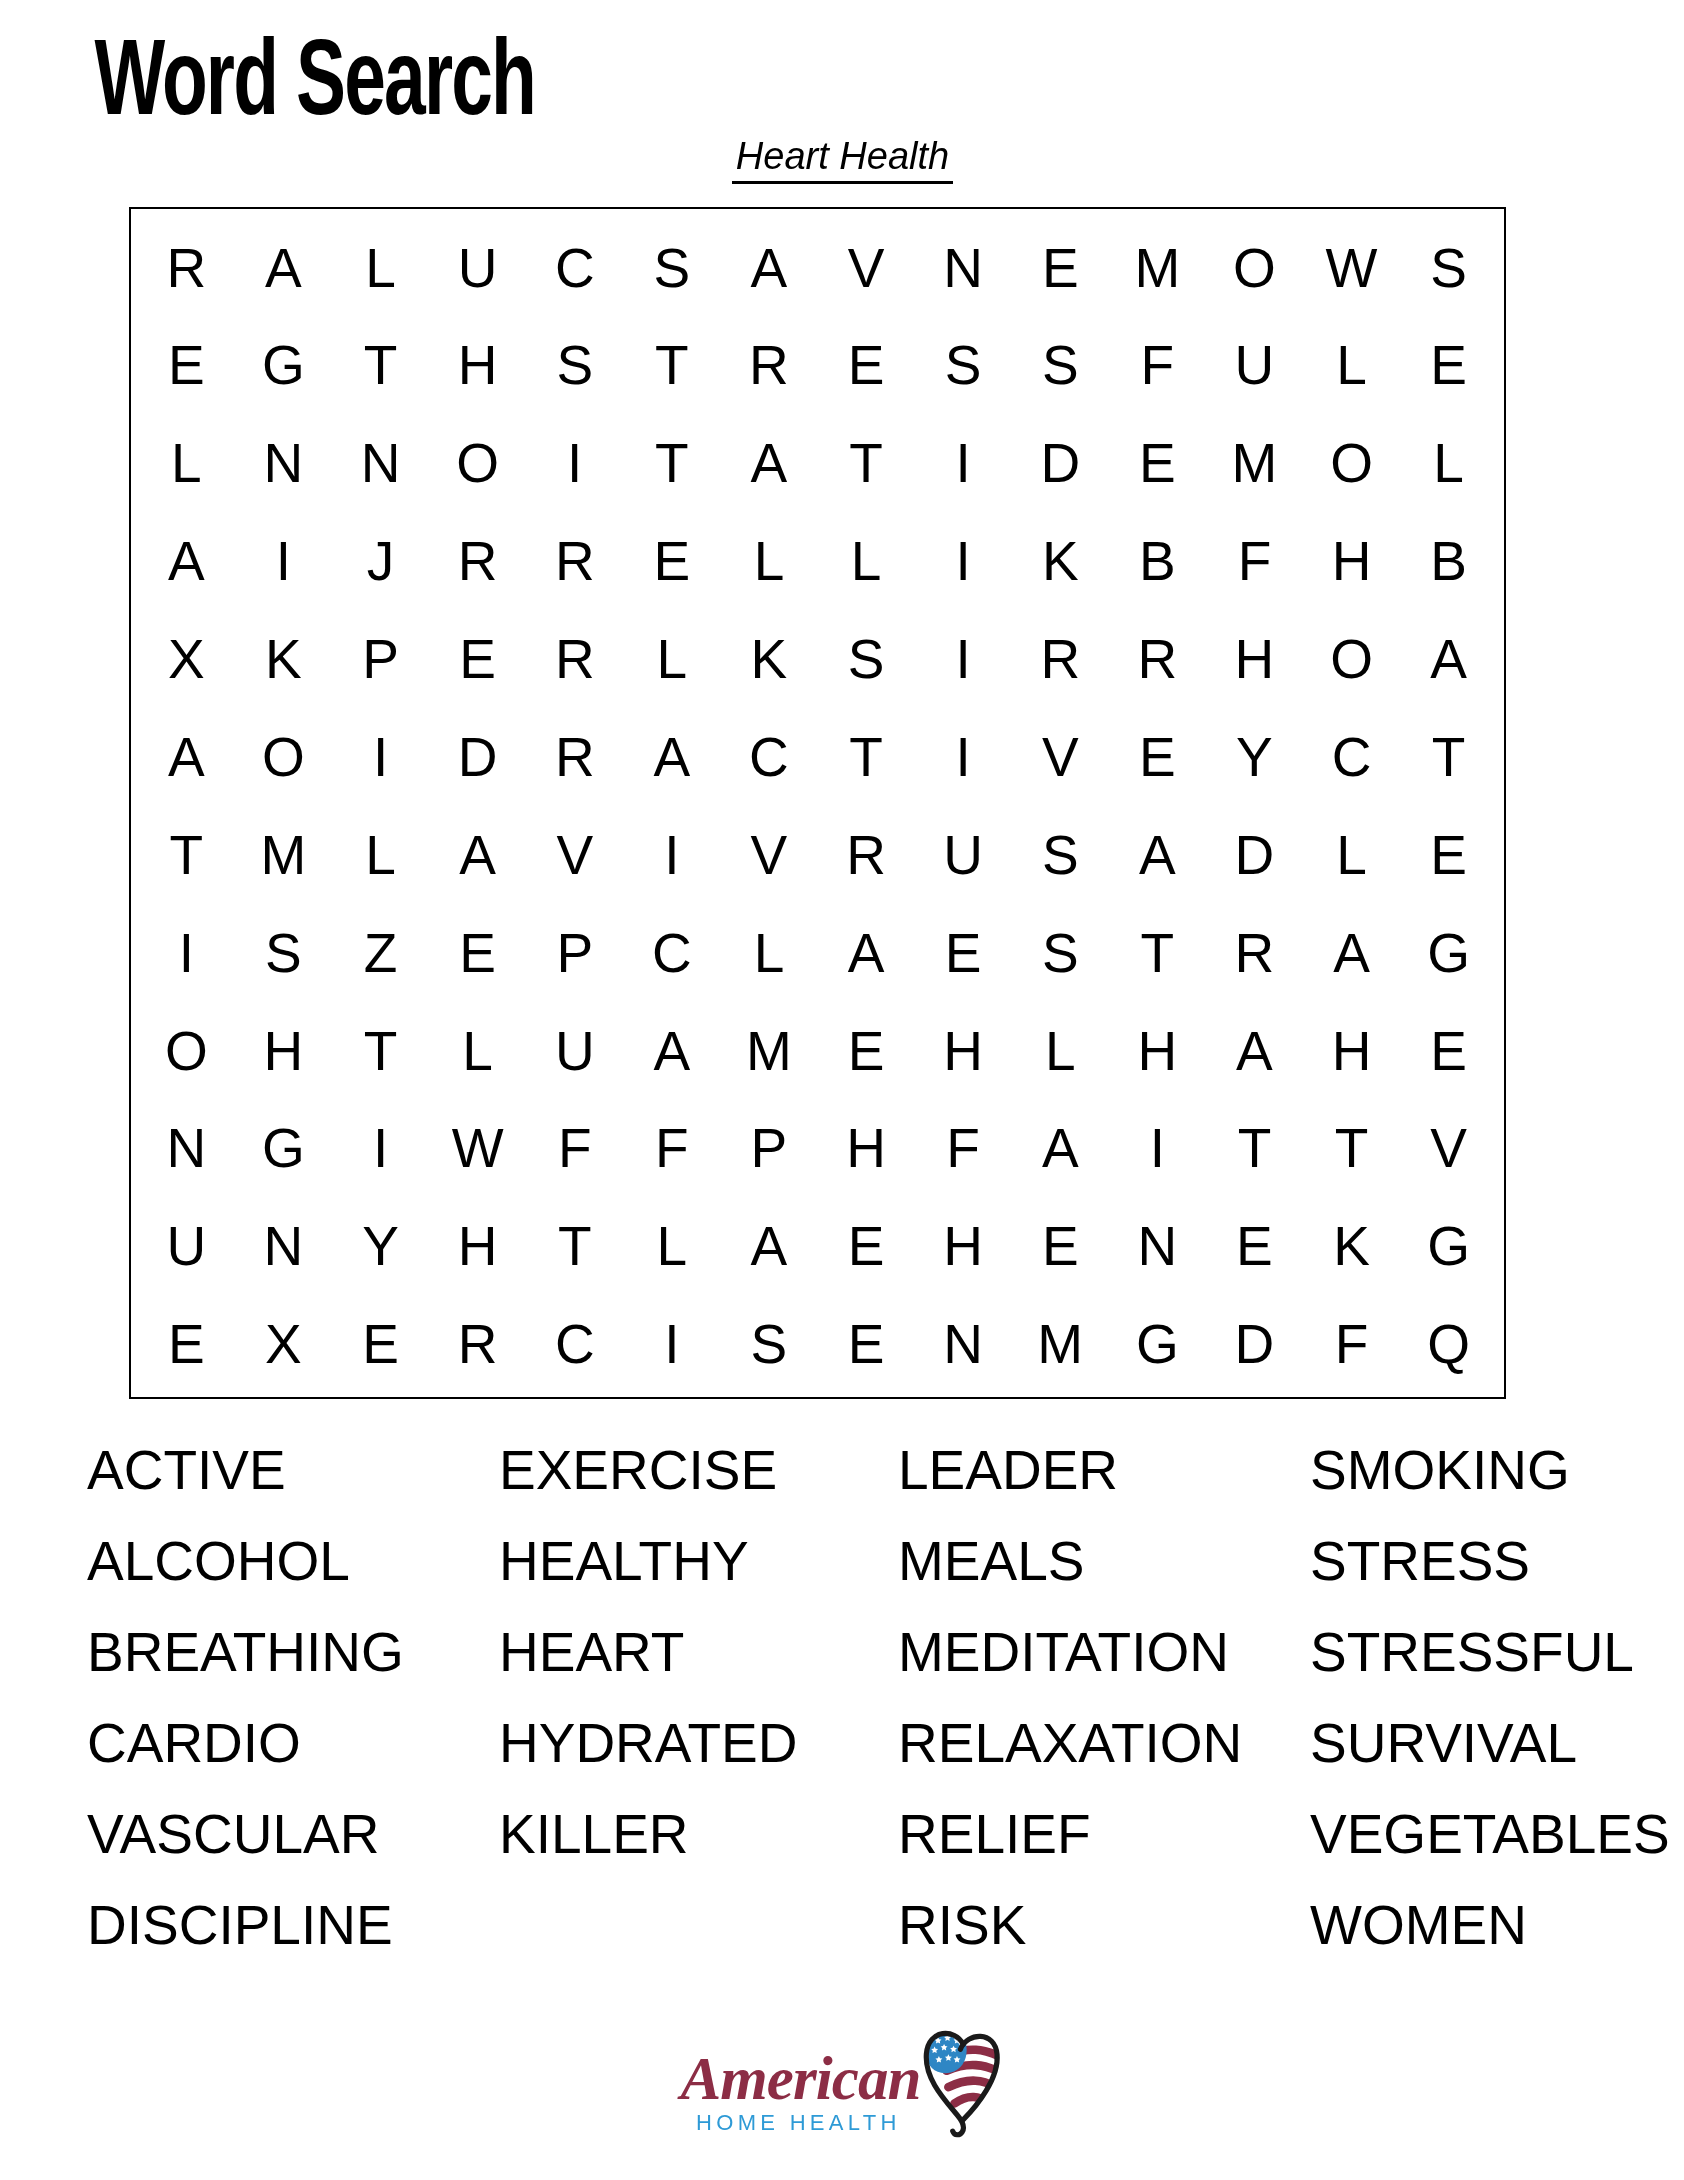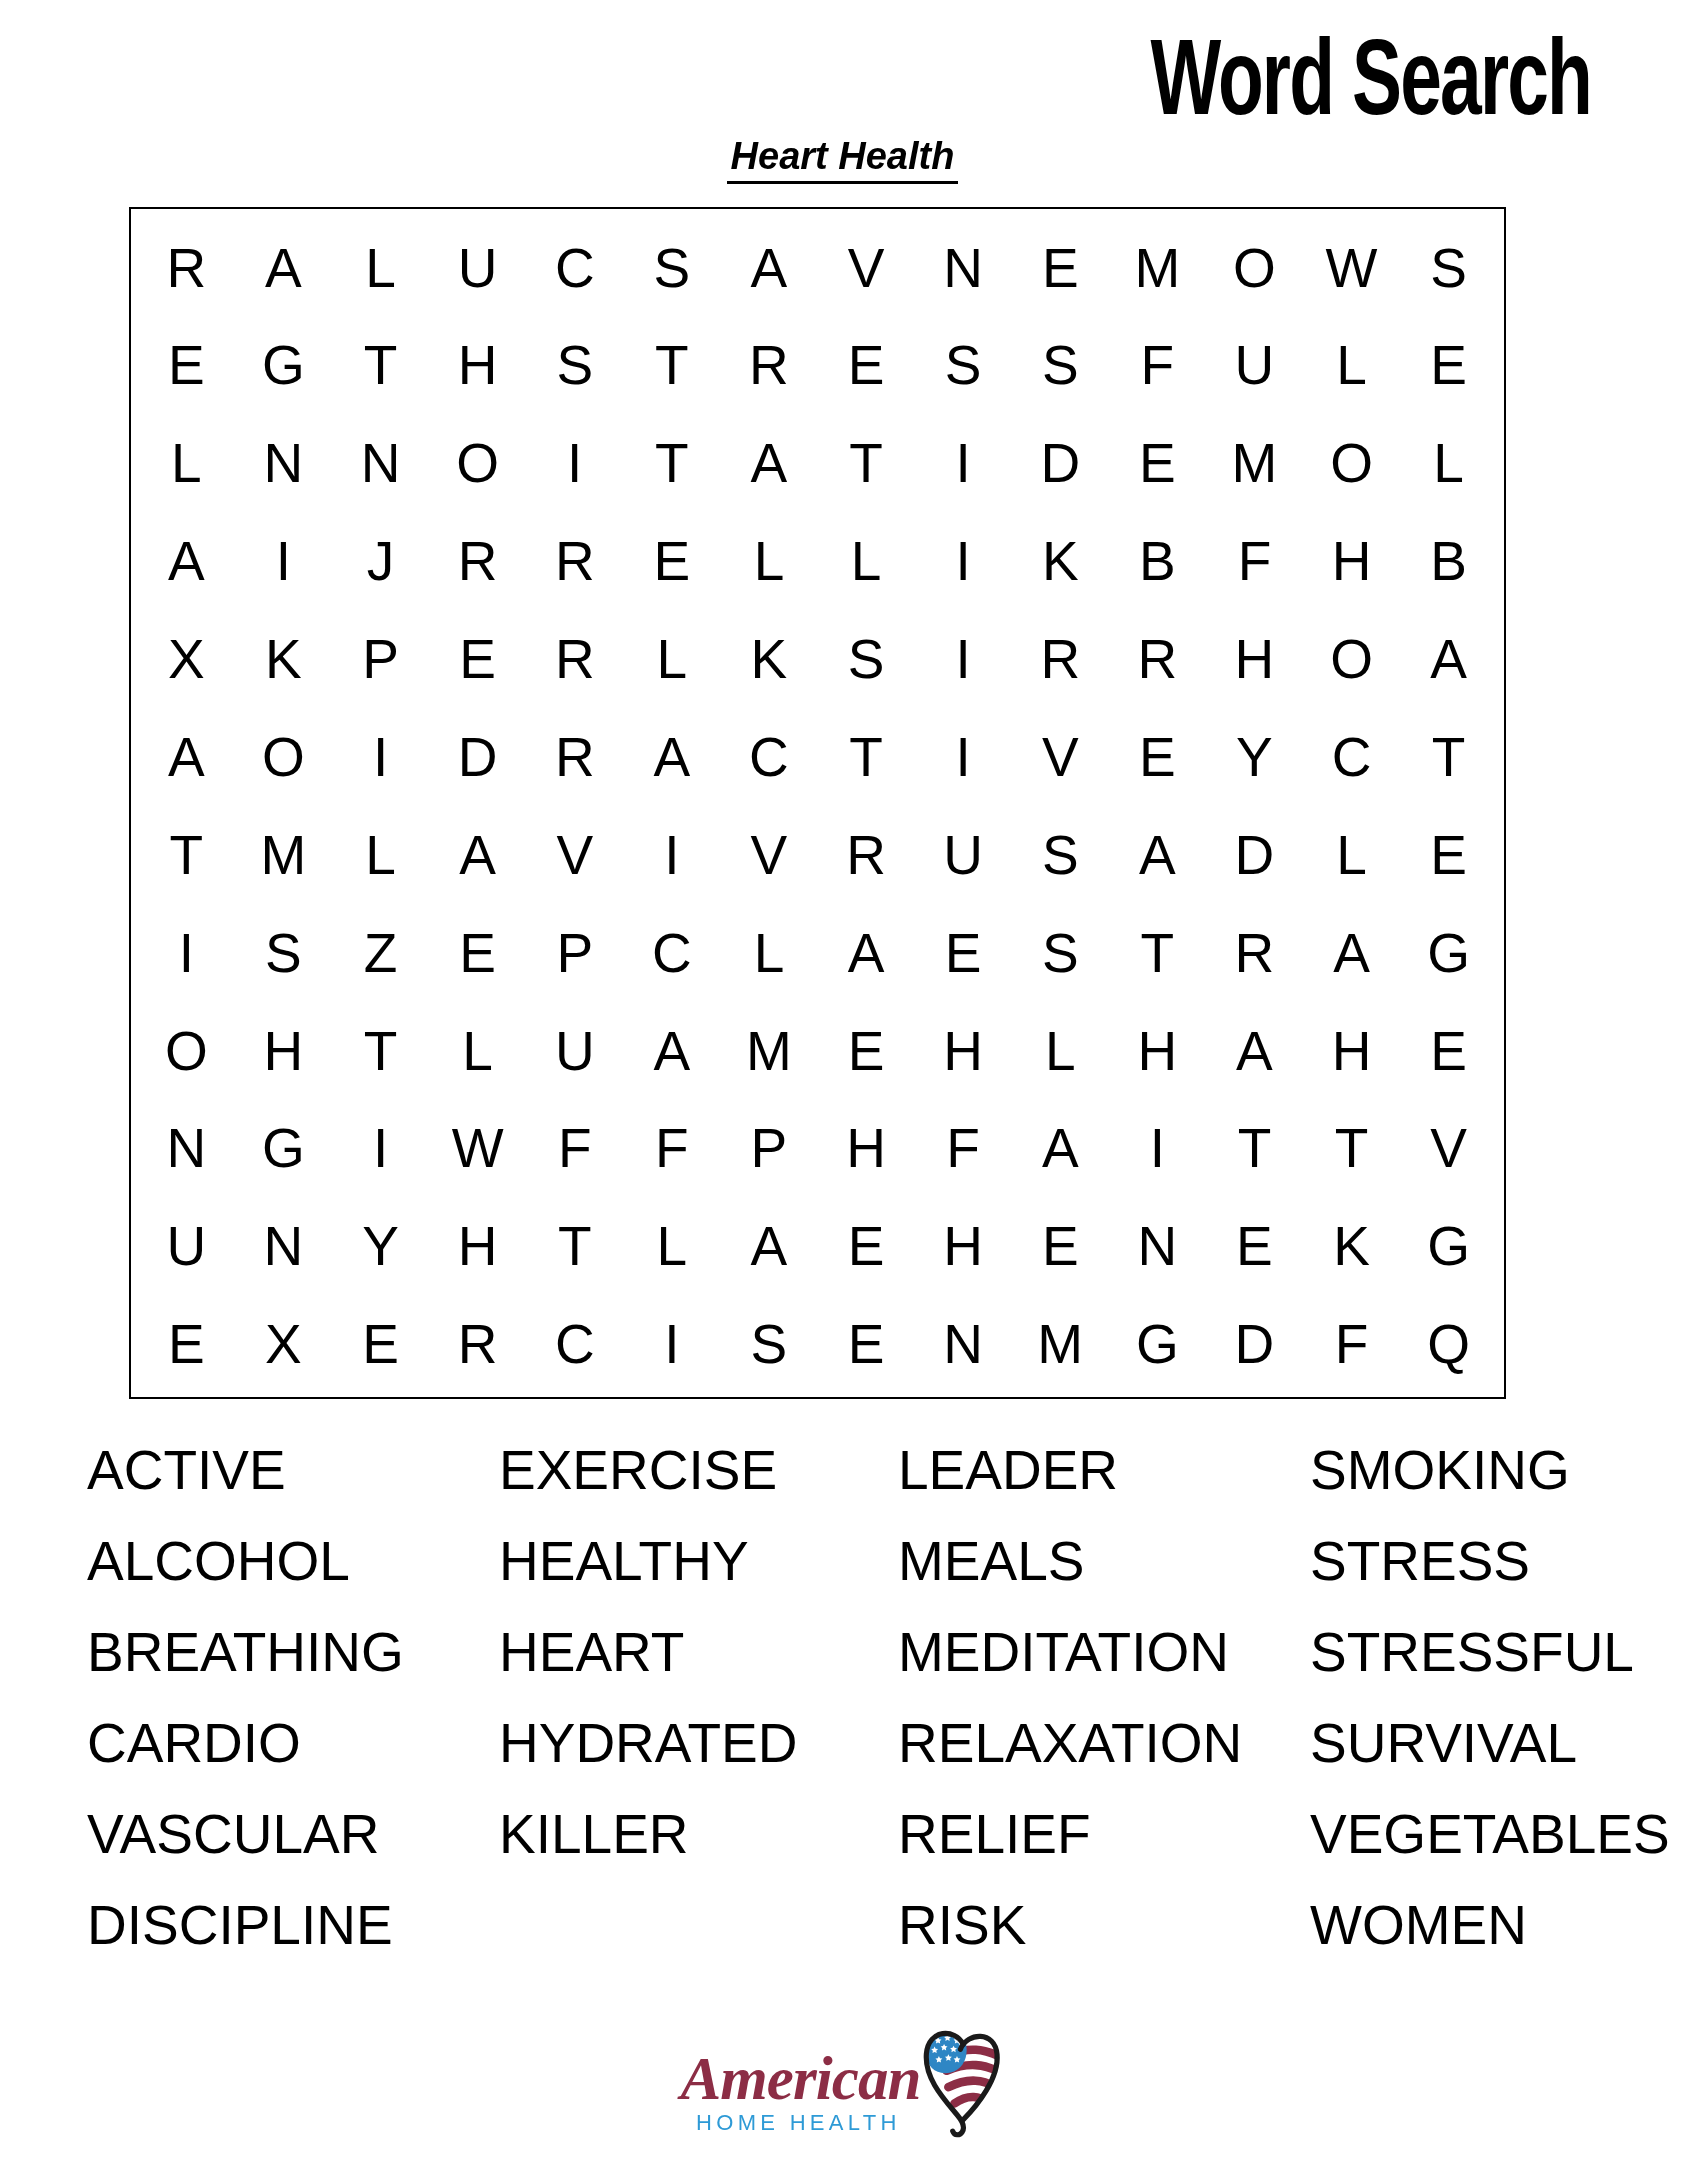--- a/index.html
+++ b/index.html
@@ -7,37 +7,37 @@
     position:relative;
     width:1685px;height:2181px;
     background:#ffffff;
     font-family:"Liberation Sans","DejaVu Sans",sans-serif;
     color:#000;
     overflow:hidden;
   }
   
   .title{
     position:absolute;top:24px;left:0;width:100%;
-    text-align:right;line-height:1;
+    text-align:left;line-height:1;
   }
   .title-inner{
     display:inline-block;
     font-size:107px;font-weight:700;
     letter-spacing:-2.6px;
     transform:scaleX(0.70);
     transform-origin:center;
     white-space:nowrap;
   }
   .subtitle-wrap{
     position:absolute;top:135px;left:0;width:100%;
     text-align:center;
   }
   .subtitle{
     display:inline-block;
-    font-size:38px;font-weight:700;font-style:italic;
+    font-size:38px;font-weight:400;font-style:italic;
     border-bottom:3.4px solid #000;
     padding:0 3.4px 2.6px 3.4px;
   }
   
   .grid-box{
     position:absolute;left:129px;top:207px;
     width:1377px;height:1192px;
     border:2.6px solid #000;
     box-sizing:border-box;
     display:grid;

